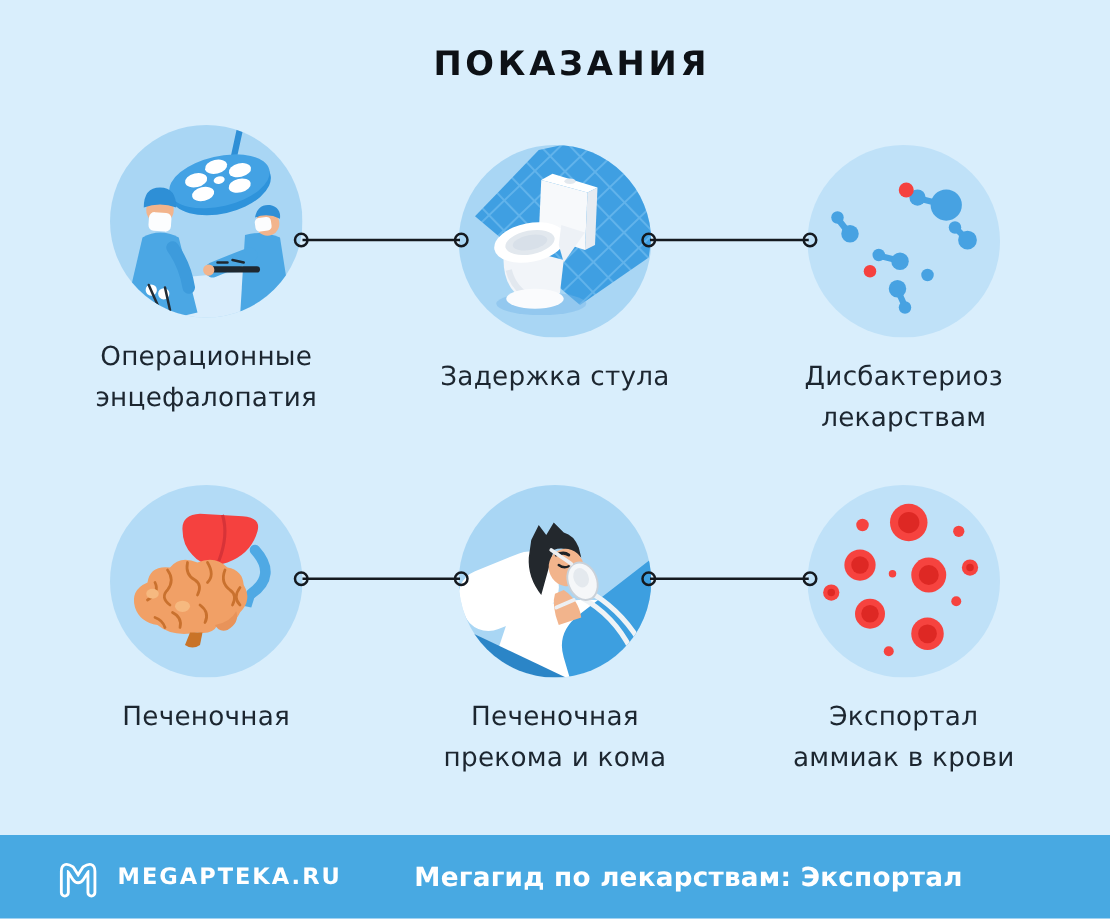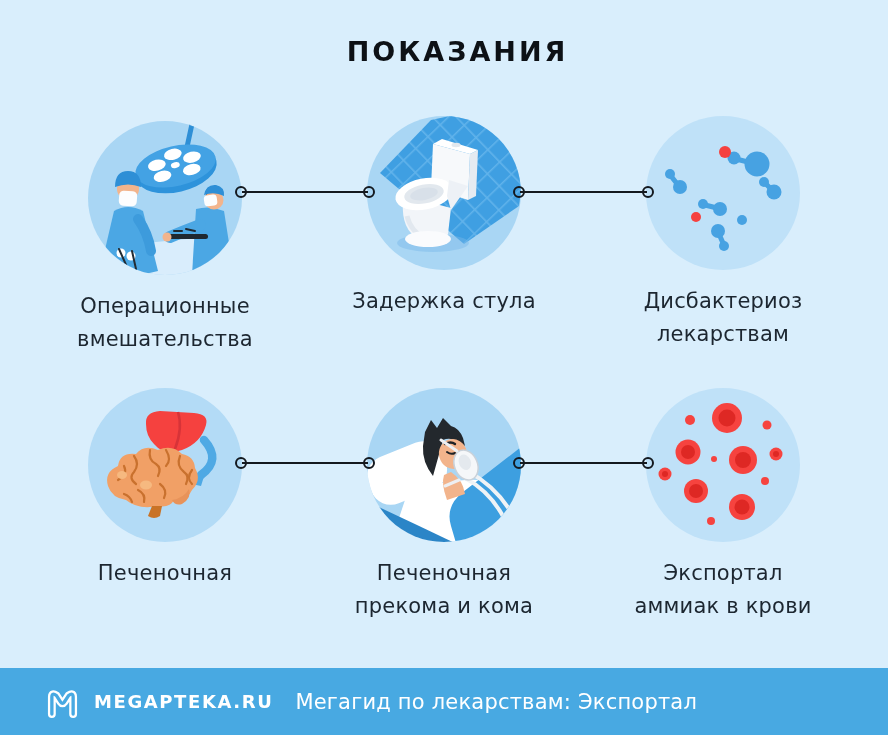--- a/index.html
+++ b/index.html
@@ -8,21 +8,21 @@
     background:#D9EEFC;
     font-family:"DejaVu Sans","Liberation Sans",sans-serif;
     padding-left:27px;
   }
   .title{
     position:absolute;top:36px;left:0;width:100%;
     text-align:center;font-size:27px;font-weight:bold;
     letter-spacing:3px;color:#0D1116;
   }
   .cell{position:absolute;width:280px;text-align:center;}
-  #cell0{left:25px;top:121px}  #cell1{left:304px;top:116px}  #cell2{left:583px;top:116px}
+  #cell0{left:25px;top:100px}  #cell1{left:304px;top:116px}  #cell2{left:583px;top:116px}
   #cell3{left:25px;top:388px}  #cell4{left:304px;top:388px}  #cell5{left:583px;top:388px}
   .circle{width:154px;height:154px;margin:0 auto;}
   .circle svg{display:block;width:154px;height:154px;}
   .label{
     margin-top:15px;font-size:21px;line-height:33px;
     color:#1C2630;letter-spacing:.2px;
   }
   .label span{display:block;}
   
   .connector{position:absolute;height:12px;}
@@ -36,21 +36,21 @@
     border:2.6px solid #14191F;border-radius:50%;background:transparent;
   }
   .ring.left{left:0}  .ring.right{right:0}
   
   .footer{
     position:absolute;left:0;right:0;bottom:0;height:67px;background:#48A9E2;
     display:flex;align-items:center;padding-left:44px;box-sizing:border-box;text-align:center;
   }
   .logo{width:37px;height:36px;margin-right:13px;flex:0 0 auto;}
   .brand{color:#FFFFFF;font-weight:bold;font-size:18px;letter-spacing:1.6px;}
-  .caption{color:#FFFFFF;font-weight:normal;font-size:21px;margin-left:22px;letter-spacing:.2px;}
+  .caption{color:#FFFFFF;font-weight:bold;font-size:21px;margin-left:58px;letter-spacing:.2px;}
 </style>
 </head>
 <body>
 
 <div class="page">
 
   <div class="title">ПОКАЗАНИЯ</div>
 
   <div class="cell" id="cell0">
     <div class="circle">
@@ -91,21 +91,21 @@
           <path d="M116 74 Q 118 63 128 64 Q 137 66 136 75 Q 126 70 116 74 Z" fill="#2E8FD6"></path>
           <rect x="116" y="74" width="13" height="11" rx="3.5" fill="#FCFDFE" transform="rotate(-8 122 79)"></rect>
           <rect x="76" y="113" width="44" height="5" rx="2.5" fill="#1F2830"></rect>
           <path d="M86 110 h8 M98 108 l9 2" stroke="#1F2830" stroke-width="2" stroke-linecap="round"></path>
           <circle cx="79" cy="116" r="4.5" fill="#F2B48C"></circle>
         </g>
       </svg>
     </div>
     <div class="label">
       <span>Операционные</span>
-      <span>вмешательства</span>
+      <span>энцефалопатия</span>
     </div>
   </div>
 
   <div class="cell" id="cell1">
     <div class="circle">
       <svg viewBox="0 0 154 154">
         <defs>
           <clipPath id="cp2">
               <circle cx="77" cy="77" r="77"></circle>
             </clipPath>

